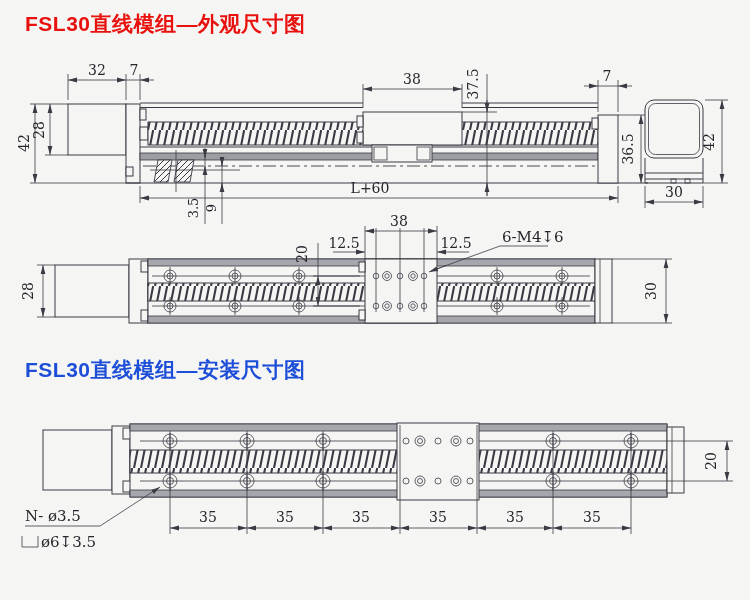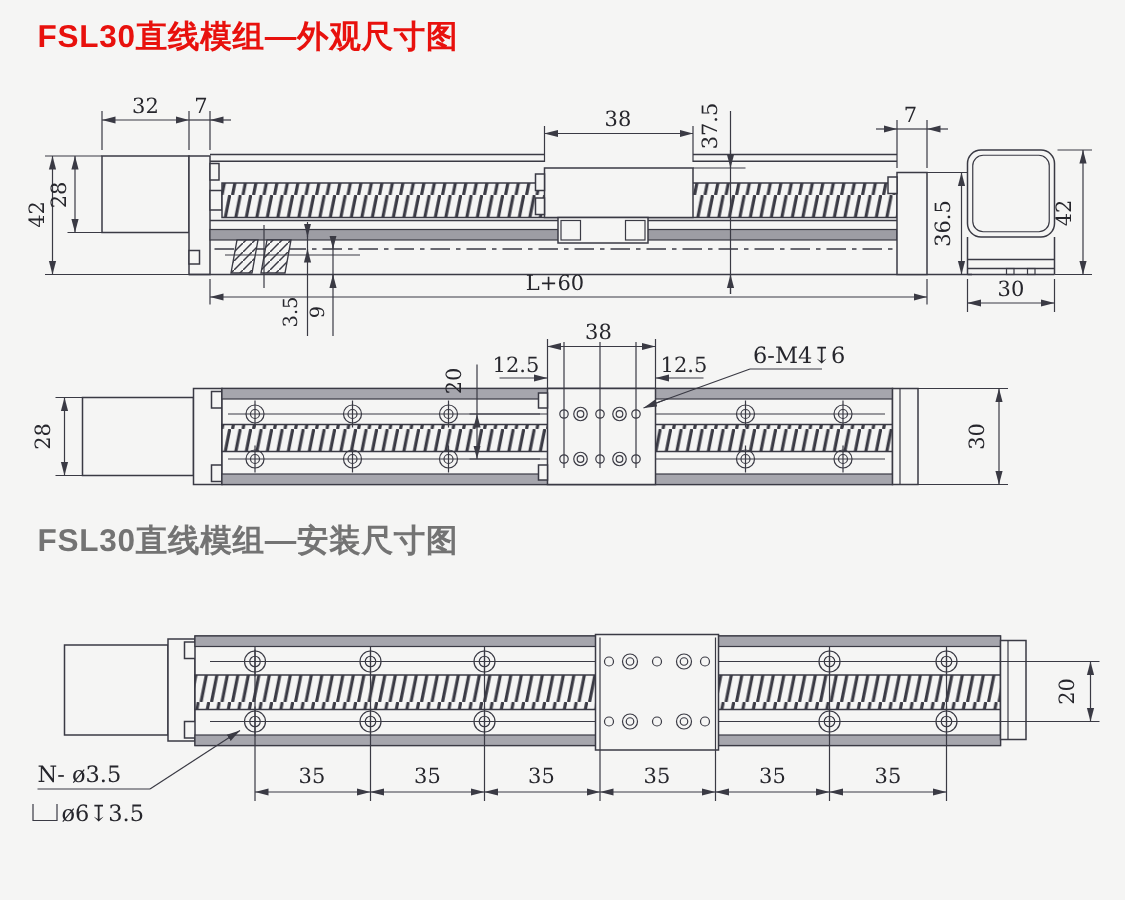--- a/index.html
+++ b/index.html
@@ -19,21 +19,21 @@
   .dim{font-family:"DejaVu Serif",serif;font-size:14px;fill:#26262c;}
   .dimsm{font-family:"DejaVu Serif",serif;font-size:13px;fill:#26262c;}
   .callout{font-family:"DejaVu Serif",serif;font-size:15px;fill:#26262c;}
 </style>
 </head>
 <body>
 
 <div class="stage">
 
   <div class="title" style="top: 10px; color: rgb(232, 17, 13);">FSL30直线模组—外观尺寸图</div>
-  <div class="title" style="top: 346px; color: #737373;">FSL30直线模组—安装尺寸图</div>
+  <div class="title" style="top: 356px; color: #1d4ed8;">FSL30直线模组—安装尺寸图</div>
 
   <svg width="750" height="600" viewBox="0 0 750 600">
     <defs>
       <pattern id="coil" width="7" height="26" patternUnits="userSpaceOnUse">
         <rect width="7" height="26" fill="#f5f5f4"></rect>
         <line x1="1" y1="26" x2="6.2" y2="0" stroke="#3a3a44" stroke-width="2.1"></line>
       </pattern>
       <pattern id="hatch" width="6" height="6" patternUnits="userSpaceOnUse">
         <rect width="6" height="6" fill="#f5f5f4"></rect>
         <line x1="0" y1="6" x2="6" y2="0" stroke="#3a3a44" stroke-width="1"></line>

